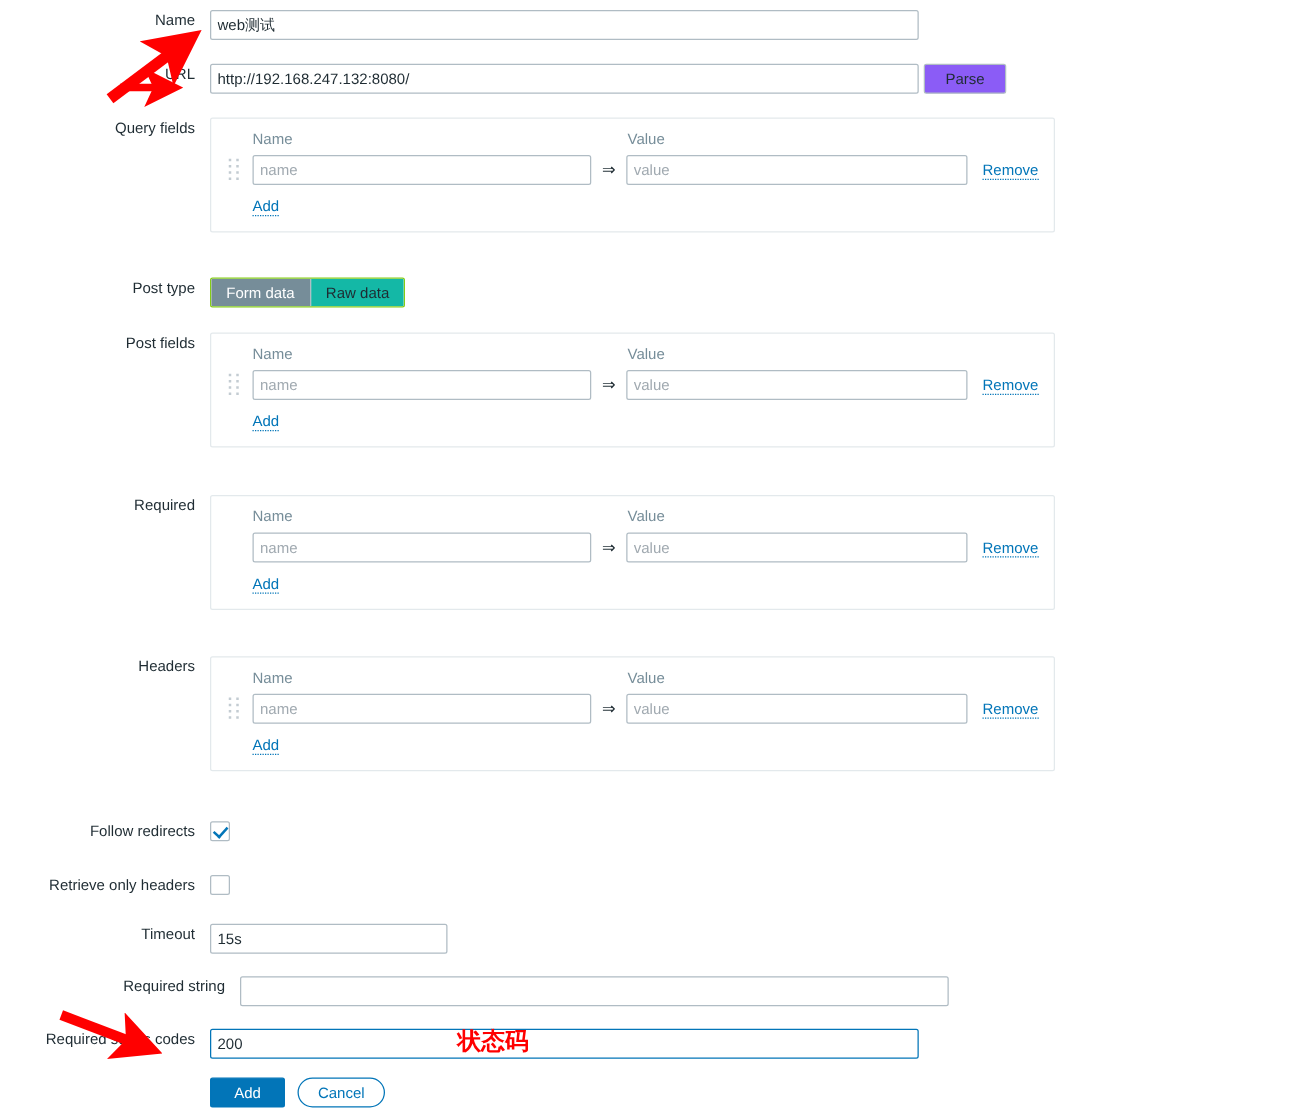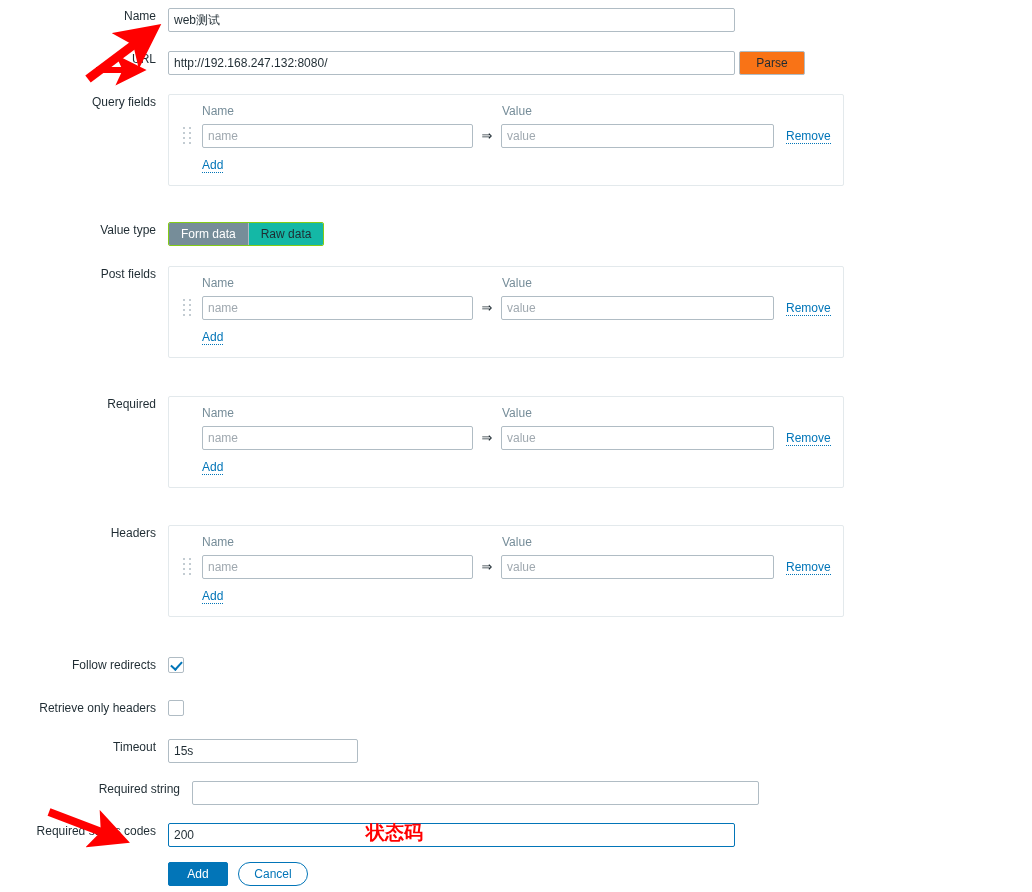--- a/index.html
+++ b/index.html
@@ -57,21 +57,21 @@
 
   .input-wide { width: 567px; }
   .input-timeout { width: 190px; }
   .input-req { width: 567px; }
 
   
   .btn-plain {
     height: 24px;
     min-width: 66px;
     border: 1px solid #b0bcc4;
-    background: #f97316;
+    background: #8b5cf6;
     color: #1f2c33;
     font-family: "Liberation Sans", sans-serif;
     font-size: 12px;
     border-radius: 2px;
     cursor: pointer;
     padding: 0 10px;
   }
 
   
   .pairs-box {
@@ -279,21 +279,21 @@
         <span class="pair-arrow">⇒</span>
         <input class="txt pair-in-val" type="text" placeholder="value" style="">
         <span class="lnk lnk-remove">Remove</span>
       </div>
       <span class="lnk lnk-add">Add</span>
     </div>
   </div>
 </div>
 
 <div class="form-row" style="top:222px;">
-  <div class="row-label">Value type</div>
+  <div class="row-label">Post type</div>
   <div class="row-field">
     <div class="seg">
       <div class="seg-item on">Form data</div>
       <div class="seg-item">Raw data</div>
     </div>
   </div>
 </div>
 
 <div class="form-row" style="top:266px;">
   <div class="row-label">Post fields</div>

